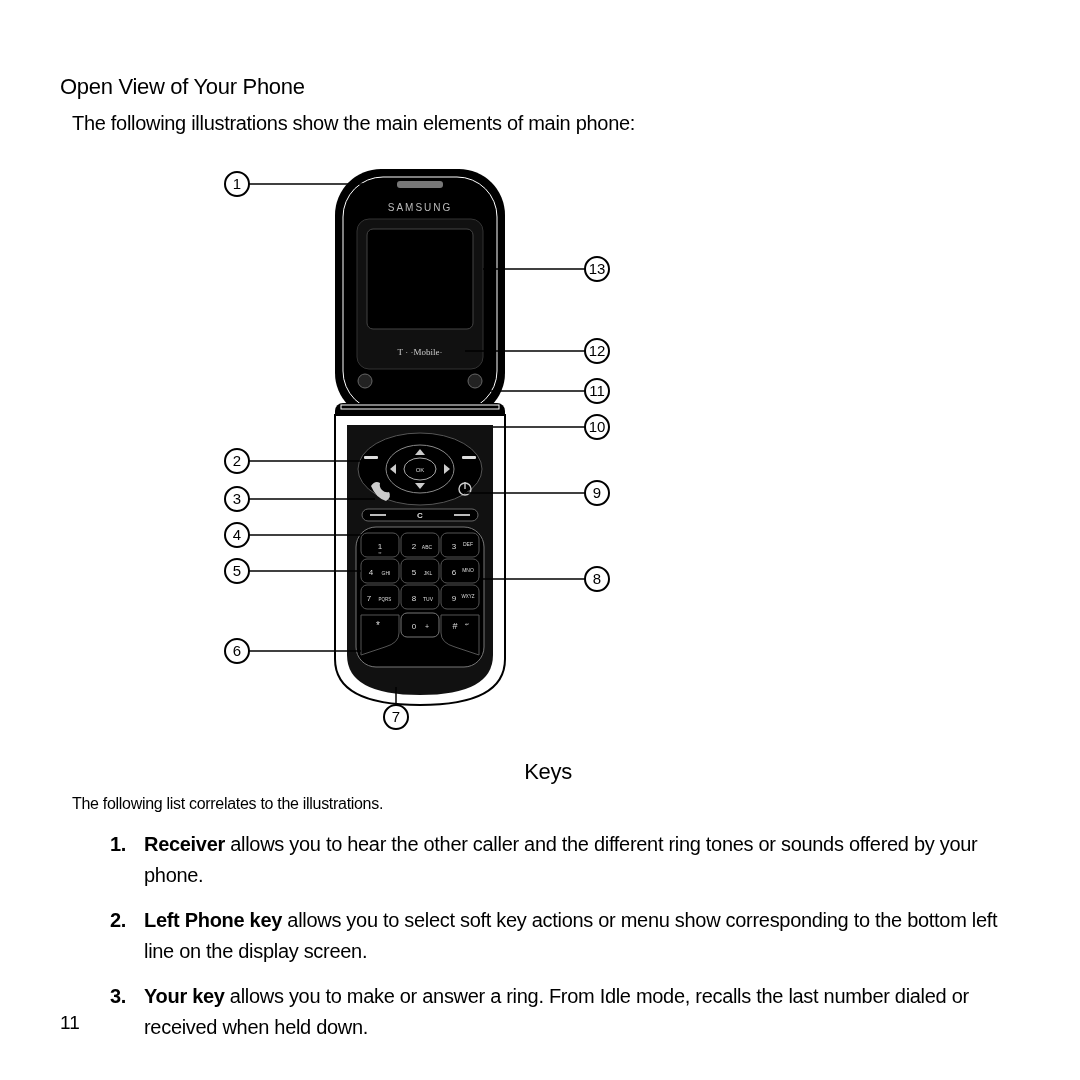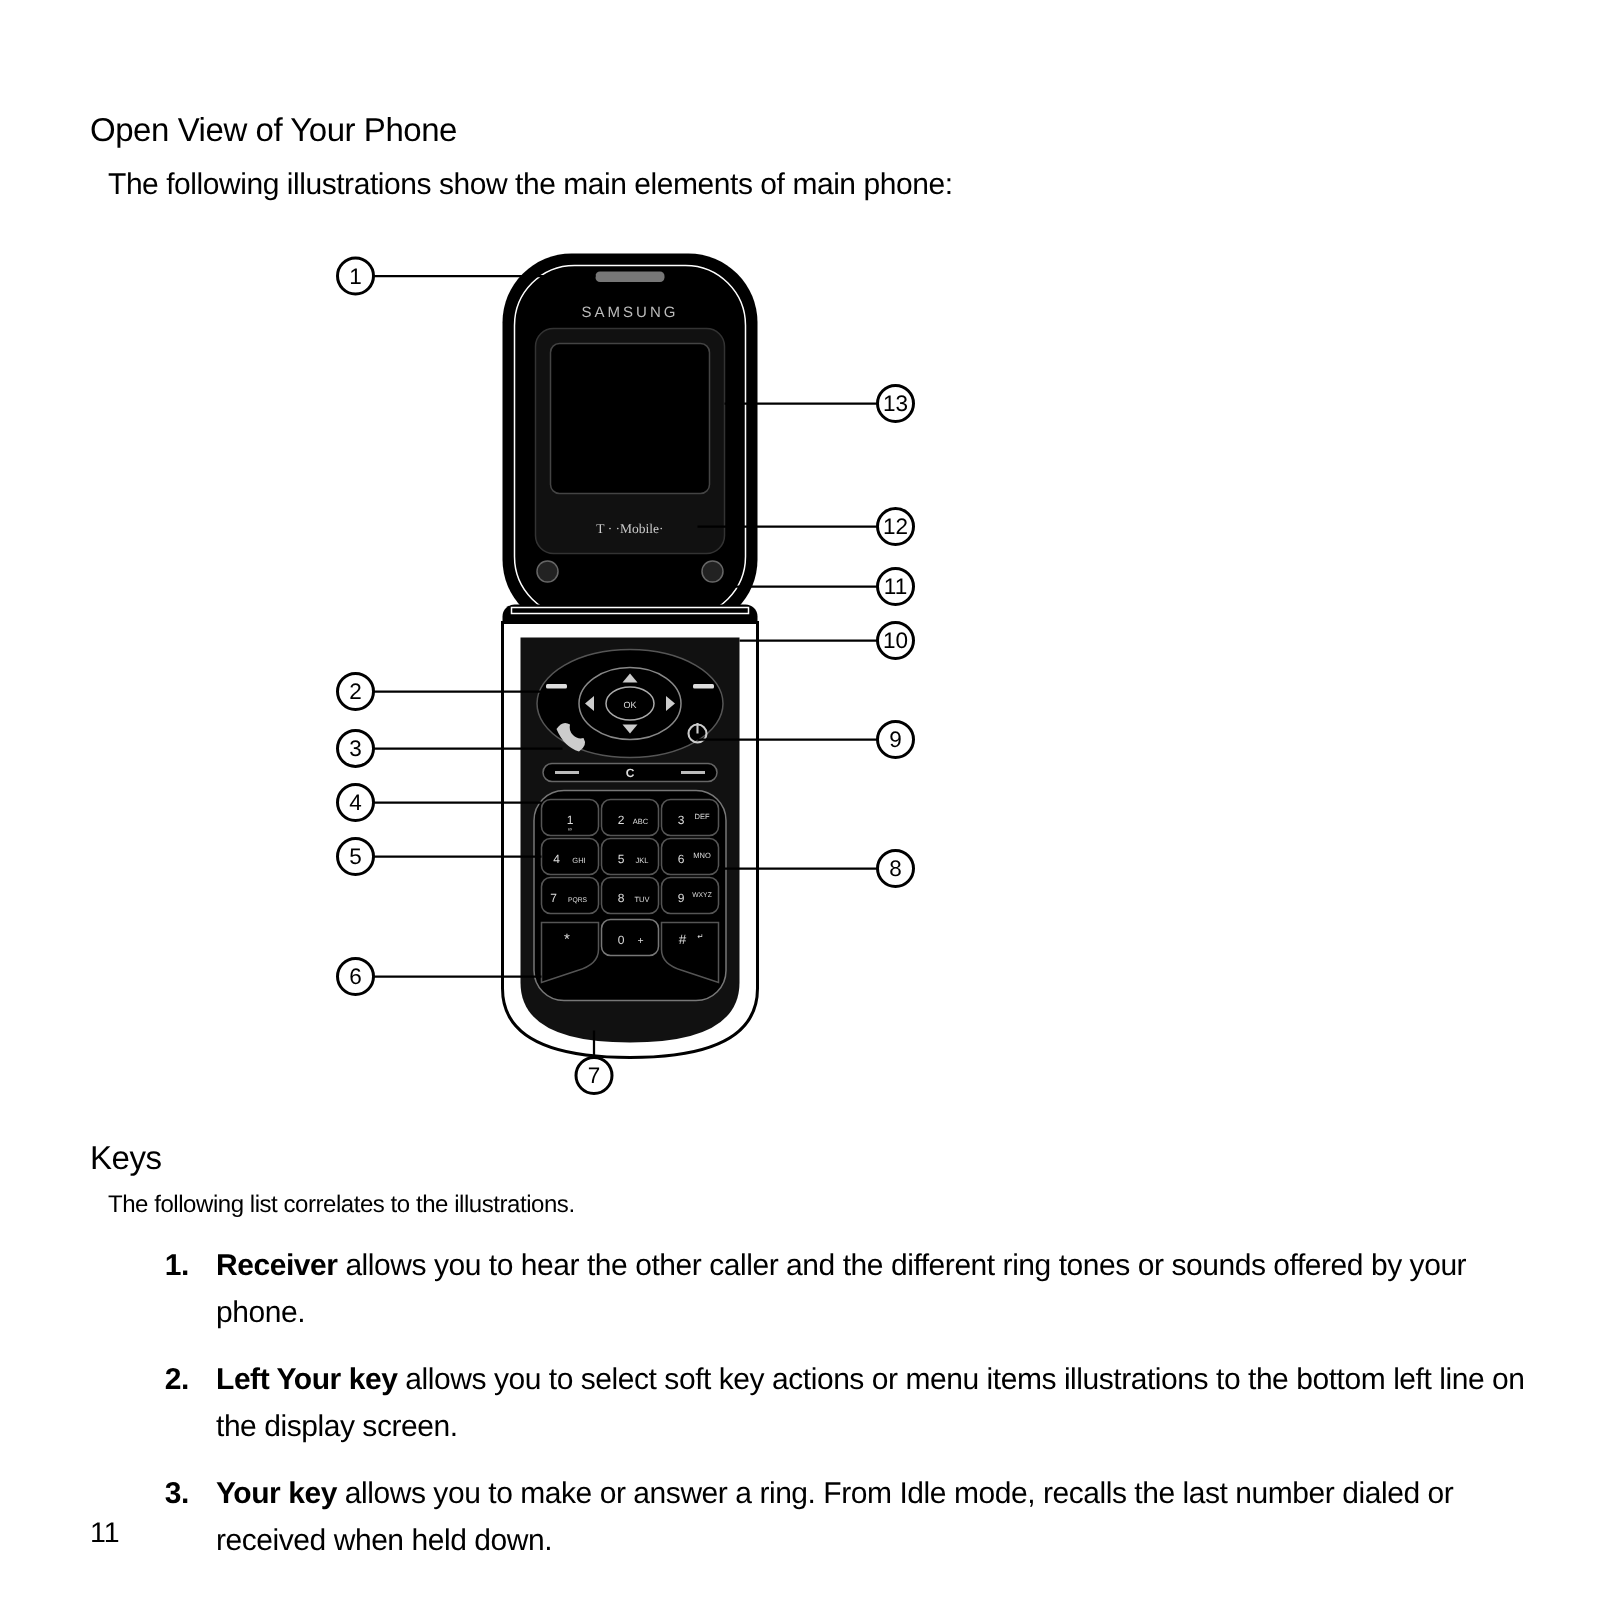--- a/index.html
+++ b/index.html
@@ -36,20 +36,21 @@
   }
   svg.phone-diagram {
     display: block;
   }
   .keys-title {
     font-size: 22px;
     font-weight: normal;
     margin-bottom: 10px;
     margin-top: 6px;
     letter-spacing: -0.3px;
+    text-align: center;
   }
   .keys-intro {
     font-size: 16px;
     margin-left: 12px;
     margin-bottom: 16px;
     letter-spacing: -0.3px;
   }
   ol.keys-list {
     list-style: none;
     margin: 0;
@@ -263,21 +264,21 @@
   <div class="keys-title">Keys</div>
   <div class="keys-intro">The following list correlates to the illustrations.</div>
 
   <ol class="keys-list">
     <li>
       <span class="num">1.</span>
       <span class="desc"><b>Receiver</b><span> allows you to hear the other caller and the different ring tones or sounds offered by your phone.</span></span>
     </li>
     <li>
       <span class="num">2.</span>
-      <span class="desc"><b>Left Your key</b><span> allows you to select soft key actions or menu items illustrations to the bottom left line on the display screen.</span></span>
+      <span class="desc"><b>Left Phone key</b><span> allows you to select soft key actions or menu show corresponding to the bottom left line on the display screen.</span></span>
     </li>
     <li>
       <span class="num">3.</span>
       <span class="desc"><b>Your key</b><span> allows you to make or answer a ring. From Idle mode, recalls the last number dialed or received when held down.</span></span>
     </li>
   </ol>
 
   <div class="page-number">11</div>
 </div>
 

